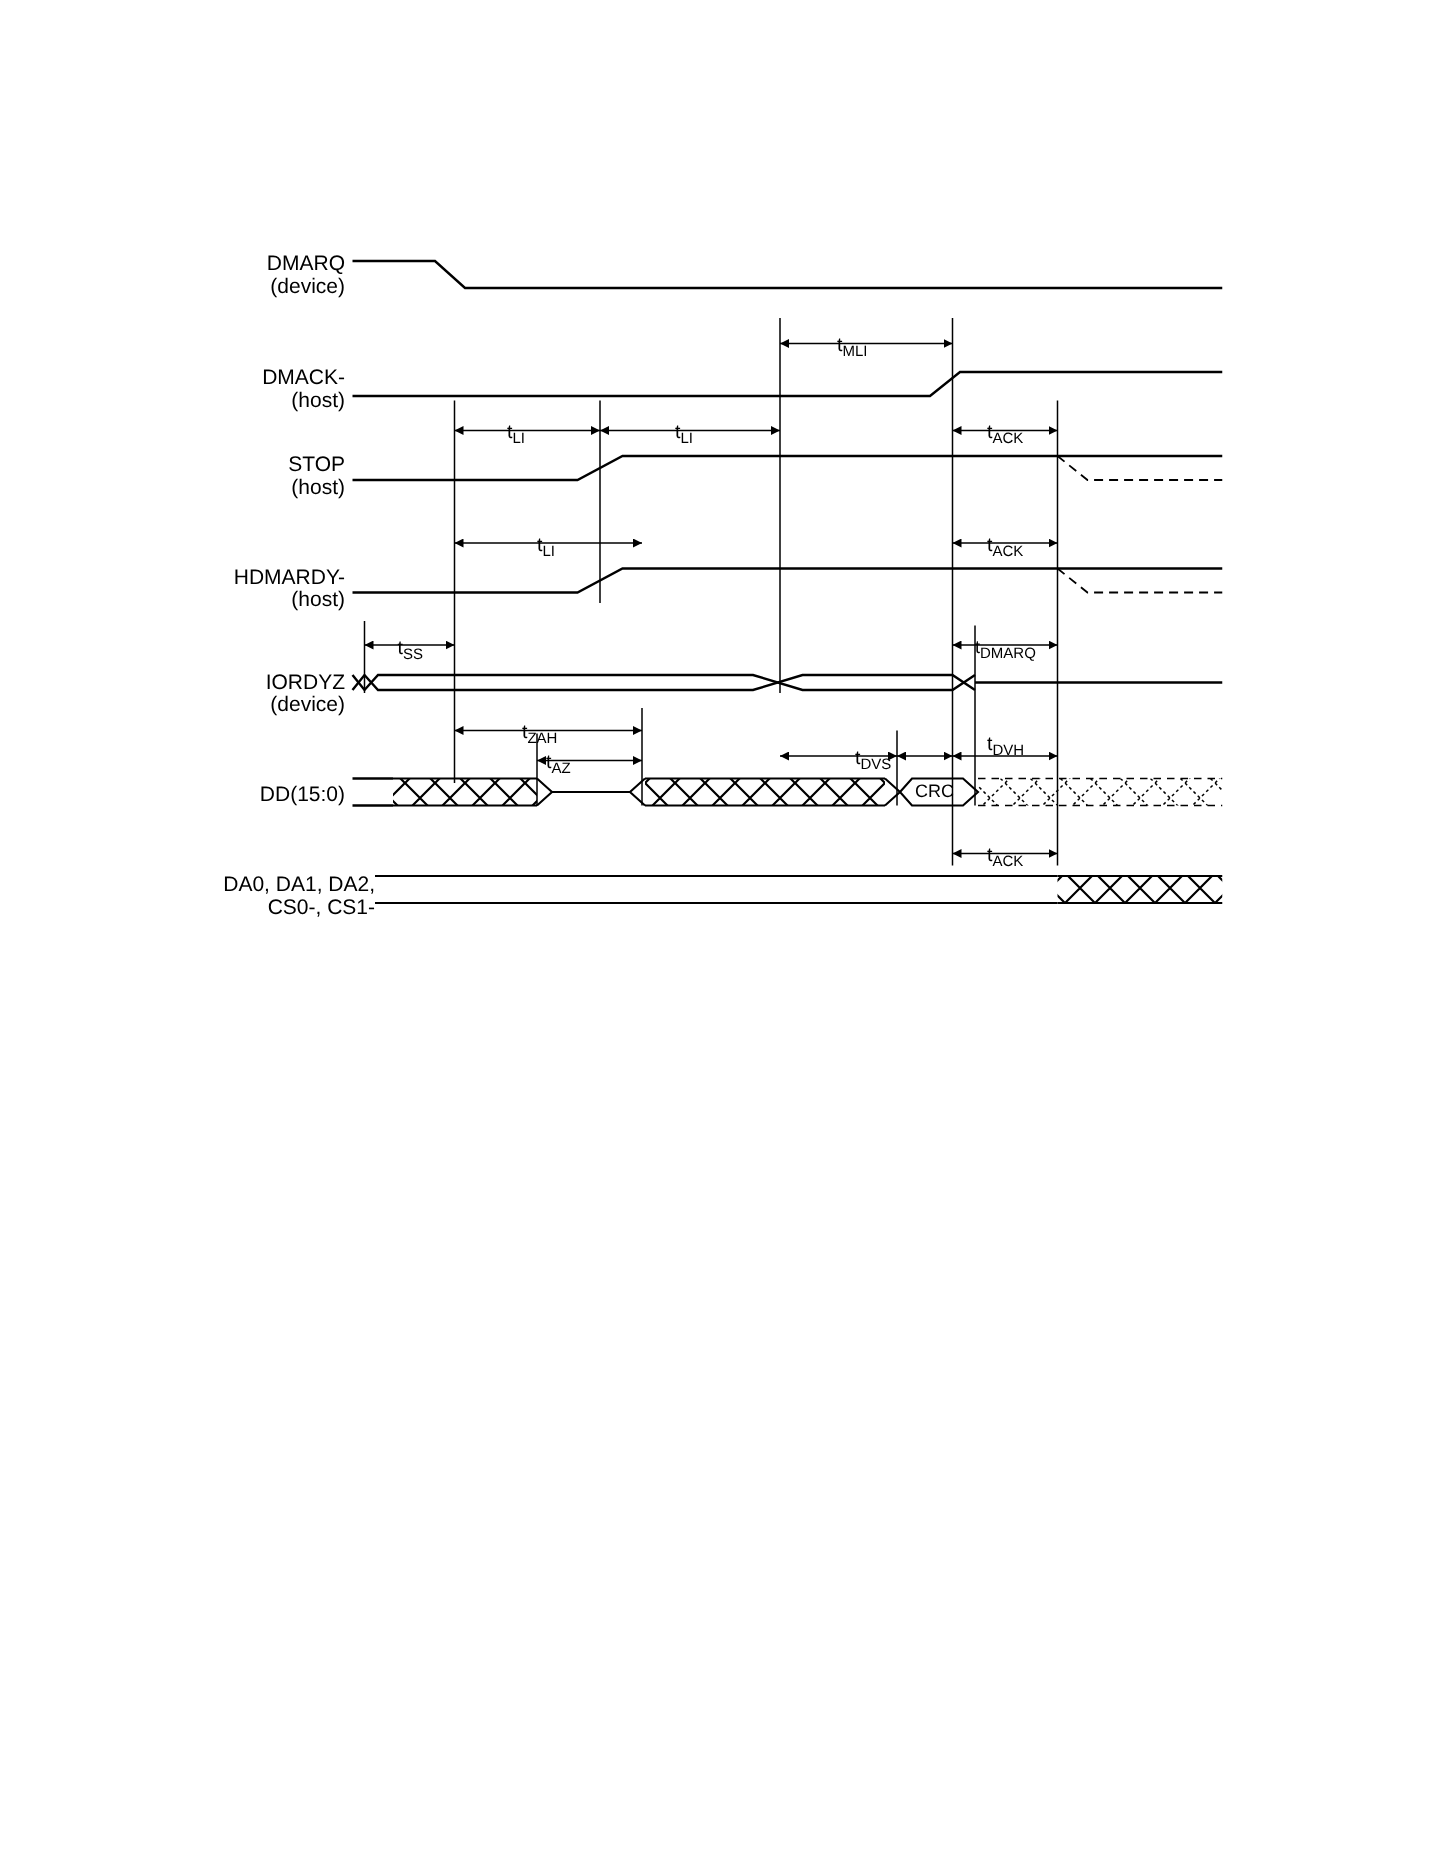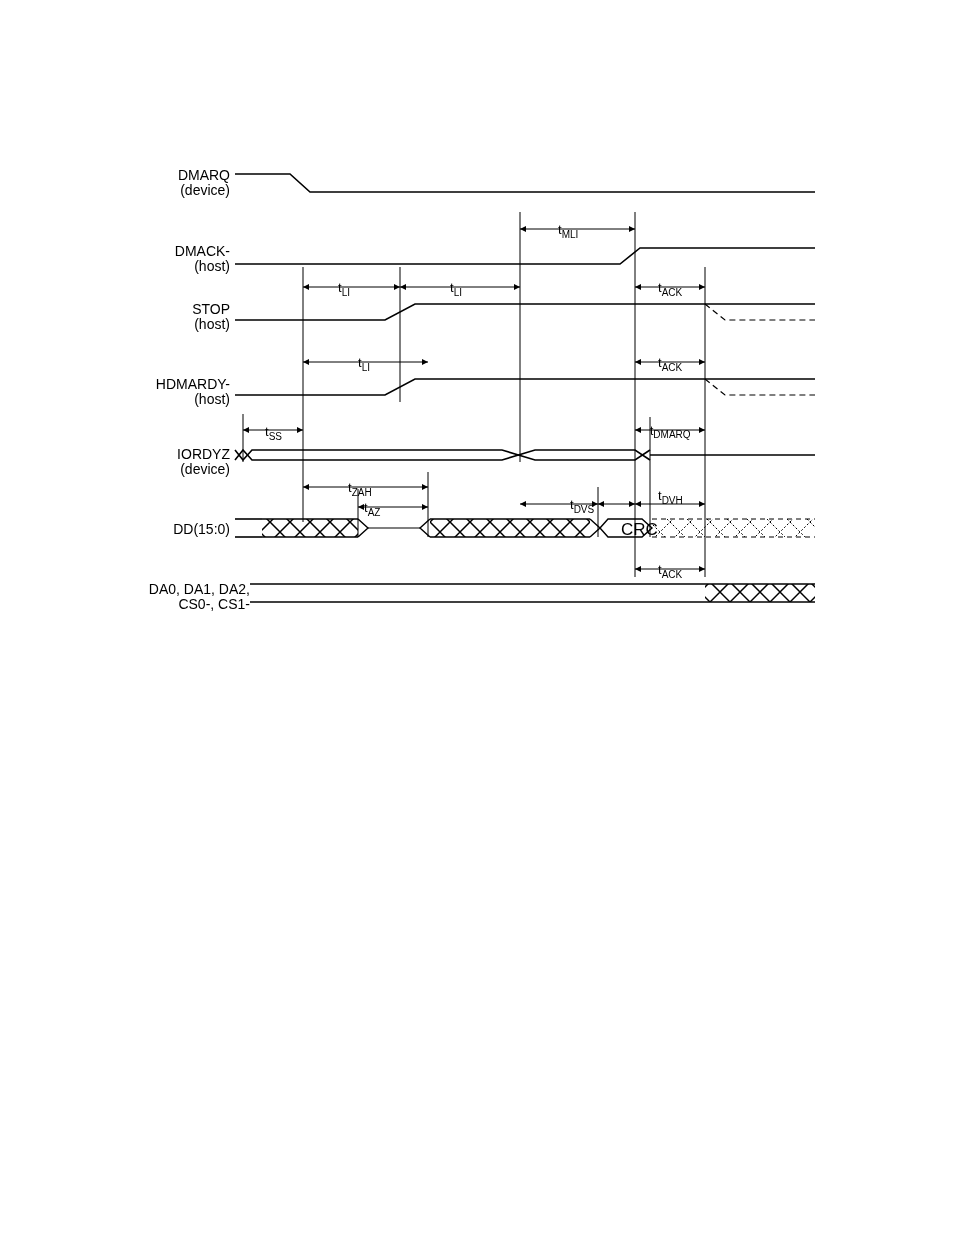--- a/index.html
+++ b/index.html
@@ -78,21 +78,21 @@
     <div class="tlabel" style="left:135px; top:262px">t<sub>SS</sub></div>
     <div class="tlabel" style="left:520px; top:262px; font-size:12px">t<sub>DMARQ</sub></div>
 
     <div class="tlabel" style="left:218px; top:318px">t<sub>ZAH</sub></div>
     <div class="tlabel" style="left:234px; top:338px">t<sub>AZ</sub></div>
     <div class="tlabel" style="left:440px; top:335px">t<sub>DVS</sub></div>
     <div class="tlabel" style="left:528px; top:326px">t<sub>DVH</sub></div>
 
     <div class="tlabel" style="left:528px; top:400px">t<sub>ACK</sub></div>
 
-    <div class="tlabel" style="left:491px; top:358px; font-size:17px">CRC</div>
+    <div class="tlabel" style="left:480px; top:358px; font-size:12px">CRC</div>
 
     <svg width="685" height="500">
       <defs>
         <pattern id="hatch" patternUnits="userSpaceOnUse" width="20" height="20">
           <path d="M0,0 L10,10 L20,0 M0,20 L10,10 L20,20" stroke="#000" stroke-width="1.5" fill="none"></path>
         </pattern>
         <pattern id="hatchd" patternUnits="userSpaceOnUse" width="20" height="20">
           <path d="M0,0 L10,10 L20,0 M0,20 L10,10 L20,20" stroke="#000" stroke-width="1" fill="none" stroke-dasharray="2 2"></path>
         </pattern>
         <marker id="ah" markerWidth="7" markerHeight="7" refX="6" refY="3" orient="auto">

